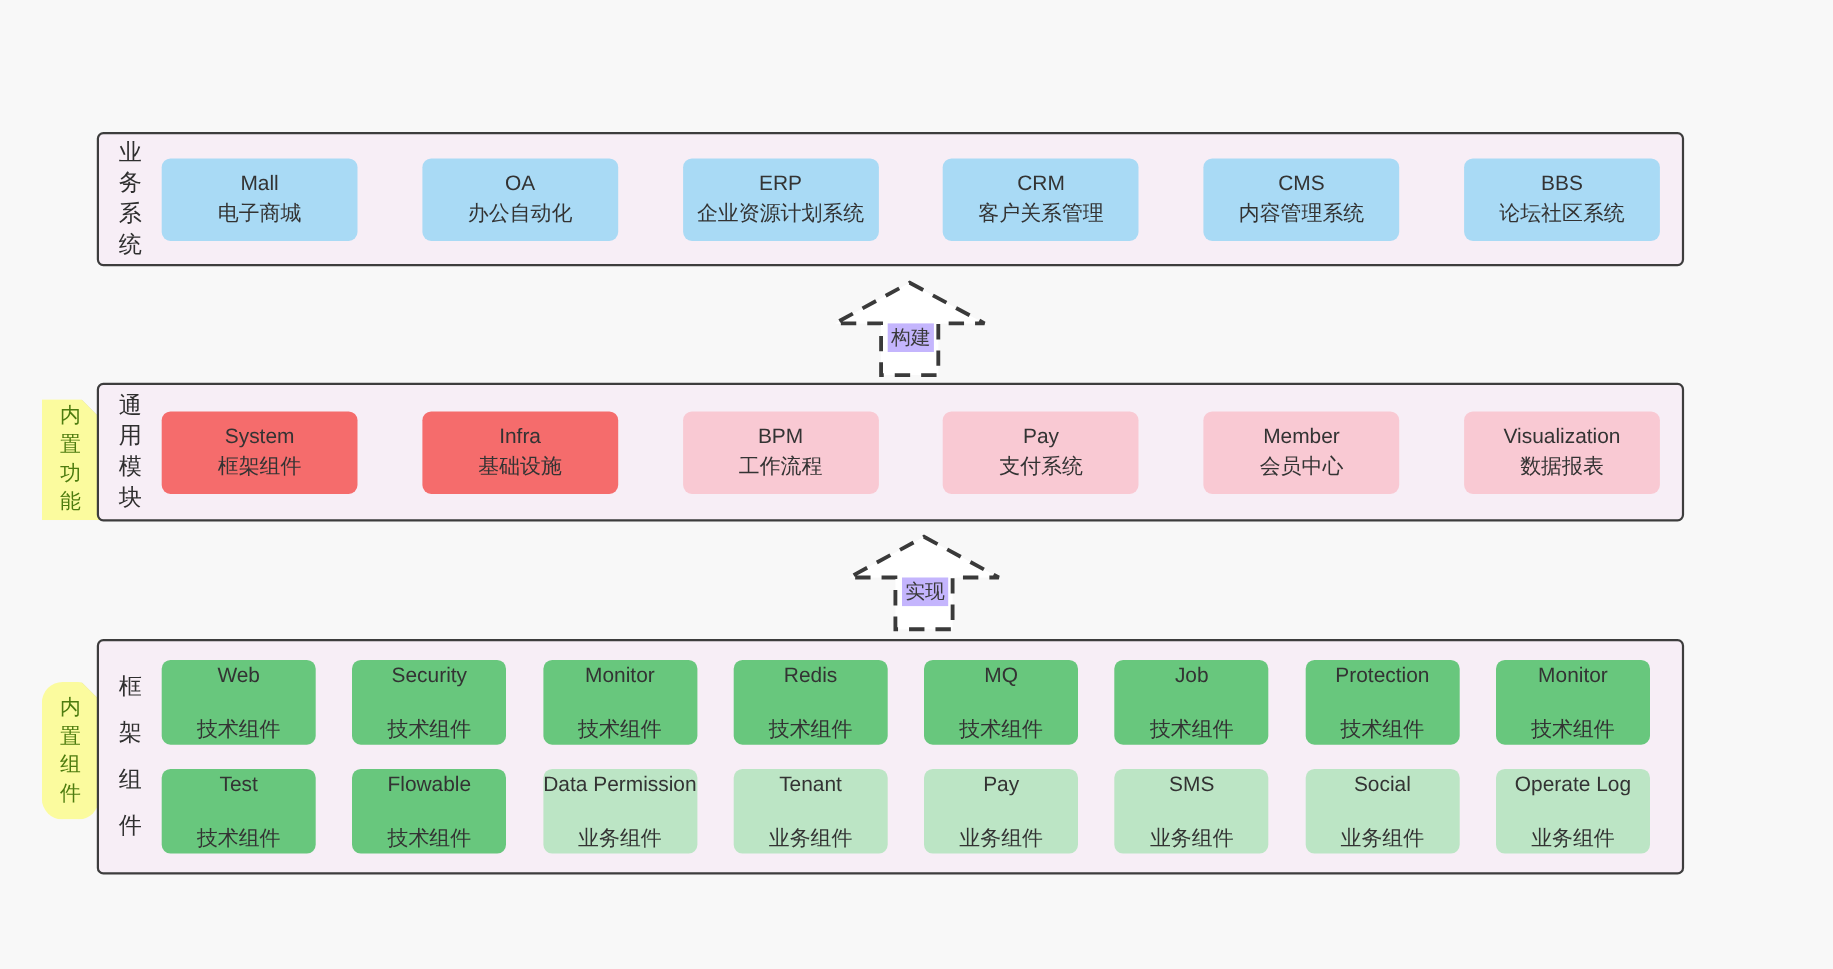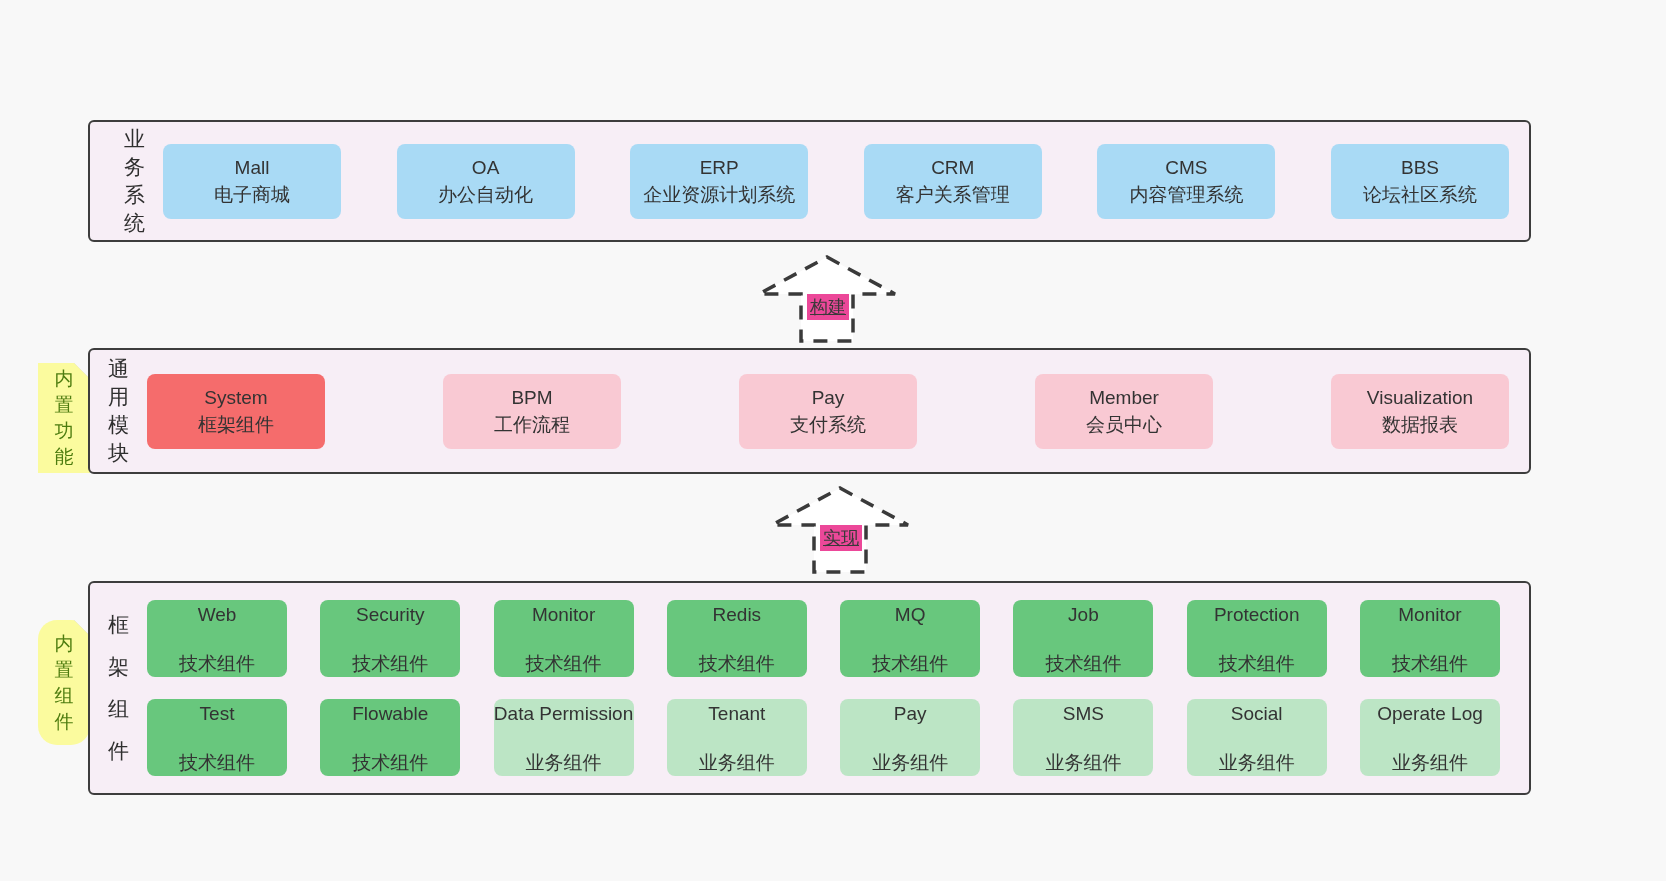--- a/index.html
+++ b/index.html
@@ -13,21 +13,21 @@
 
   
   .layer{
     position:absolute;left:88px;width:1443px;
     background:#f7eef6;
     border:2px solid #3d3d3d;border-radius:6px;
     box-sizing:border-box;
     display:flex;
     z-index:2;
   }
-  .layer1{top:120px;height:122px;padding-left:16px;}
+  .layer1{top:120px;height:122px;}
   .layer2{top:348px;height:126px;}
   .layer3{top:581px;height:214px;}
 
   .vlabel{
     width:57px;flex:0 0 57px;
     display:flex;align-items:center;justify-content:center;
   }
   .vlabel-text{
     width:1.15em;word-break:break-all;text-align:center;
     font-size:21px;line-height:28px;color:#2f2f2f;
@@ -81,22 +81,22 @@
   
   .arrow{position:absolute;width:150px;height:92px;z-index:0;}
   .arrow1{left:752px;top:253px;}
   .arrow2{left:765px;top:484px;}
   .arrow polygon{
     fill:#ffffff;stroke:#3a3a3a;stroke-width:3.5;
     stroke-dasharray:14 10;
   }
   .arrow-label{
     position:absolute;z-index:3;
-    font-size:18px;color:#3a3a3a;background:#ec4899;
-    padding:1px 3px;transform:translateX(-50%);text-decoration:underline;
+    font-size:18px;color:#3a3a3a;background:#c4b5fd;
+    padding:1px 3px;transform:translateX(-50%);
   }
   .arrow-label1{left:828px;top:294px;}
   .arrow-label2{left:841px;top:525px;}
 </style>
 </head>
 <body>
 
 <div class="stage">
 
   <section class="layer layer1">
@@ -146,20 +146,24 @@
   <section class="layer layer2">
     <div class="vlabel">
       <div class="vlabel-text">通用模块</div>
     </div>
     <div class="boxes-area">
       <div class="boxes-row">
           <div class="box red">
             <div class="box-title">System</div>
             <div class="box-sub">框架组件</div>
           </div>
+          <div class="box red">
+            <div class="box-title">Infra</div>
+            <div class="box-sub">基础设施</div>
+          </div>
           <div class="box pink">
             <div class="box-title">BPM</div>
             <div class="box-sub">工作流程</div>
           </div>
           <div class="box pink">
             <div class="box-title">Pay</div>
             <div class="box-sub">支付系统</div>
           </div>
           <div class="box pink">
             <div class="box-title">Member</div>

